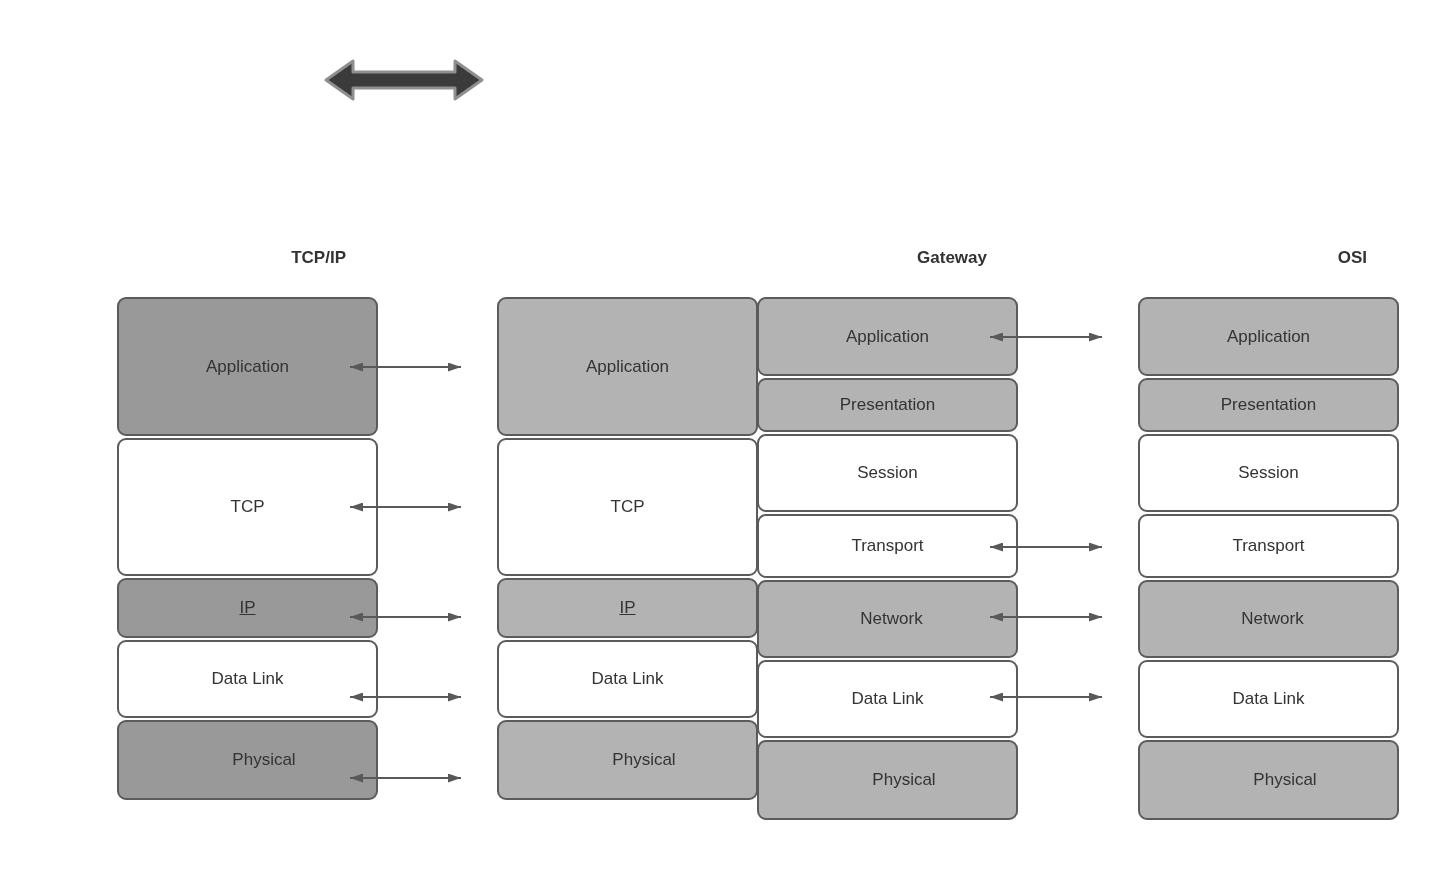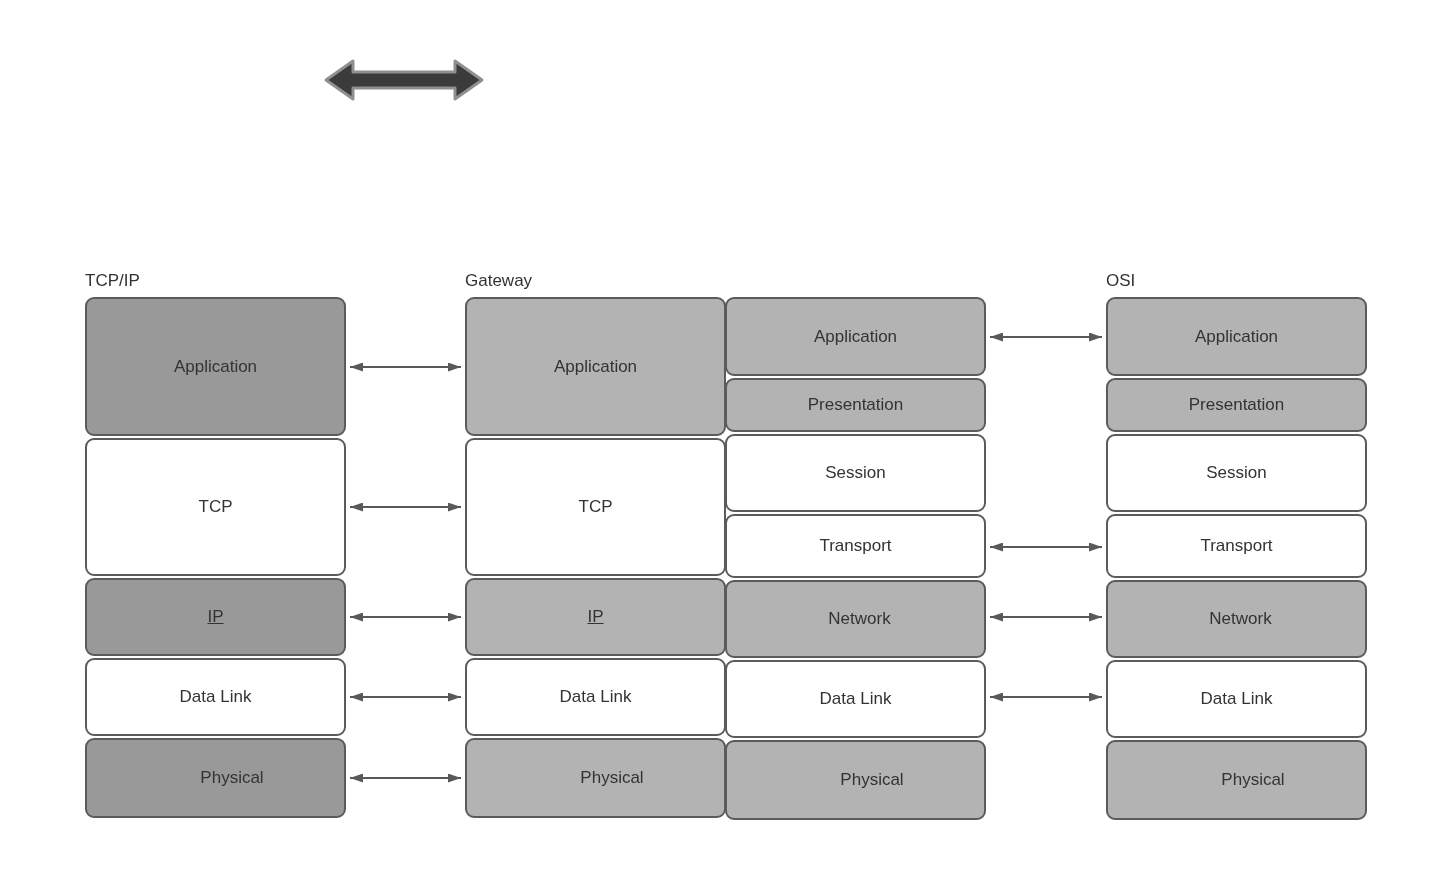--- a/index.html
+++ b/index.html
@@ -8,38 +8,40 @@
     position: relative;
     width: 1452px;
     height: 880px;
     background: var(--background, #ffffff);
     overflow: hidden;
   }
 
   
   .col-title {
     position: absolute;
-    top: 269px;
+    top: 246px;
     height: 24px;
     line-height: 24px;
-    text-align: left;
+    text-align: right;
     font-size: 17px;
     color: var(--text, #333333);
+    font-weight: bold;
   }
   .t-tcpip   { left: 85px;   width: 261px; }
   .t-gateway { left: 465px;  width: 522px; }
   .t-osi     { left: 1106px; width: 261px; }
 
   
   .stack {
     position: absolute;
     top: 297px;
     width: 261px;
     display: flex;
     flex-direction: column;
+    margin-left: 32px;
   }
   .st-tcpip    { left: 85px; }
   .st-gw-left  { left: 465px; }
   .st-gw-right { left: 725px; }
   .st-osi      { left: 1106px; }
 
   .box {
     box-sizing: border-box;
     border: 2.5px solid var(--box-border, #5b5b5b);
     border-radius: 9px;
@@ -51,21 +53,21 @@
     color: var(--text, #333333);
   }
   .box:last-child { margin-bottom: 0; padding-left: 33px; }
   .fill-dark  { background: var(--dark-gray-fill, #999999); }
   .fill-light { background: var(--light-gray-fill, #b3b3b3); }
   .fill-white { background: var(--white-fill, #ffffff); }
 
   
   .r1 { height: 139px; }
   .r2 { height: 138px; }
-  .r3 { height: 78px; text-decoration: underline; }
+  .r3 { height: 60px; text-decoration: underline; }
   .r4 { height: 78px; }
   .r5 { height: 80px; }
   
   .s1 { height: 79px; }
   .s2 { height: 54px; }
   .s3 { height: 78px; }
   .s4 { height: 64px; }
   .s5 { height: 78px; padding-left: 8px; }
   .s6 { height: 78px; }
   .s7 { height: 80px; }

